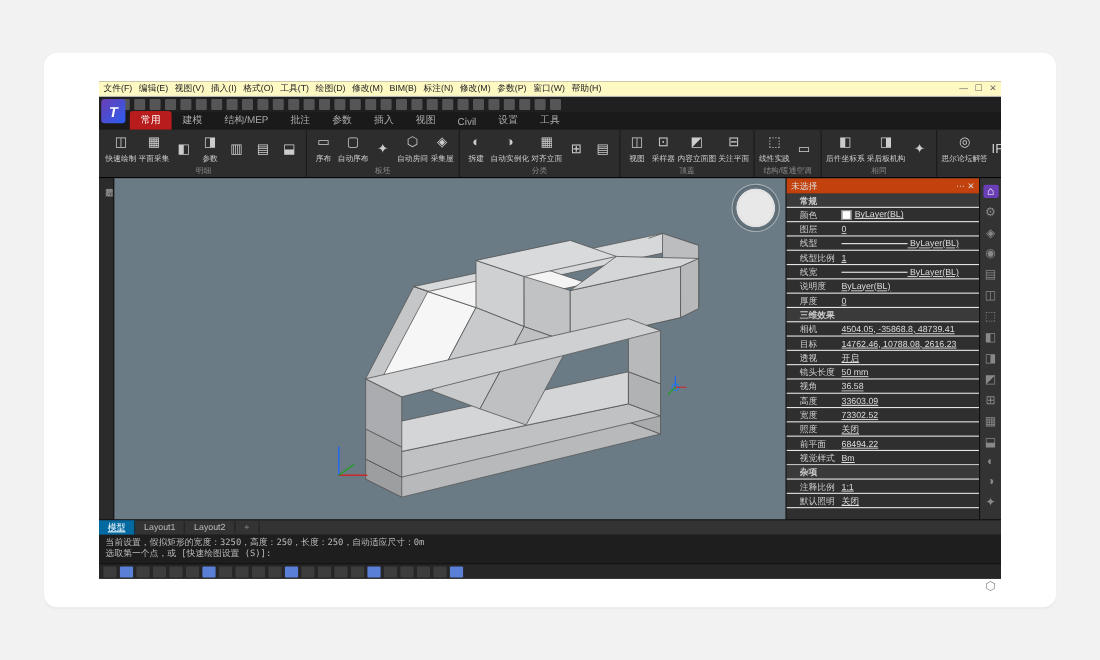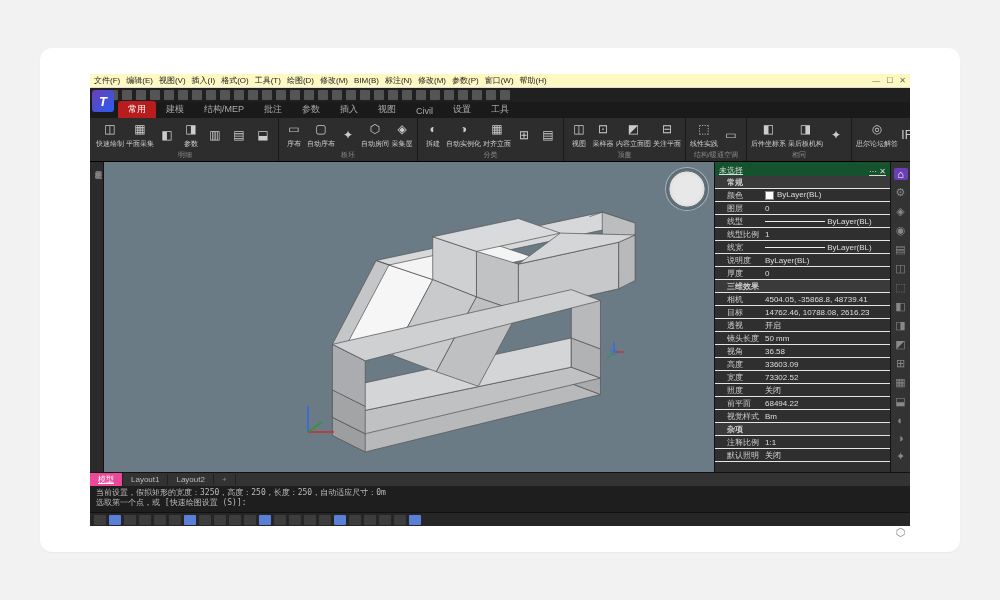--- a/index.html
+++ b/index.html
@@ -134,29 +134,28 @@
   
   .props {
     width: 176px;
     background: #2f2f2f;
     border-left: 1px solid #111;
     display: flex; flex-direction: column;
     font-size: 8px;
     overflow: hidden;
   }
   .props-hd {
-    height: 14px; background:#14532d;
-    display:flex; align-items:flex-end; padding:0 4px;
+    height: 14px; background:#c2410c;
+    display:flex; align-items:center; padding:0 4px;
     color:#ddd;
     justify-content: space-between;
-    text-decoration: underline;
   }
   .prow { display:flex; height:13px; align-items:center; border-bottom:1px solid #e5e5e5; }
   .plabel { width: 46px; padding-left: 12px; color:#ccc; white-space:nowrap; overflow:hidden; }
-  .pval { flex:1; color:#ddd; padding-left:4px; white-space:nowrap; overflow:hidden; }
+  .pval { flex:1; color:#ddd; padding-left:4px; white-space:nowrap; overflow:hidden;text-decoration:underline; }
   .pcat { background:#3a3a3a; padding-left:4px; font-weight:bold; color:#ddd; }
   .pcat .plabel { padding-left: 8px; width:auto; }
   .swatch { display:inline-block; width:9px; height:9px; background:#fff; border:1px solid #888; margin-right:3px; vertical-align:middle; }
   .lineprev { display:inline-block; width:60px; height:0; border-top:1px solid #eee; vertical-align:middle; }
   
   .rail {
     width: 20px; background:#333;
     display:flex; flex-direction:column; align-items:center;
     gap:6px; padding-top:6px;
     border-left:1px solid #111;
@@ -166,21 +165,21 @@
   
   .bottom {
     background:#2b2b2b;
   }
   .layouttabs {
     height: 14px; background:#333; display:flex; align-items:center;
     font-size:8px; gap:0;
     border-top:1px solid #111;
   }
   .ltab { padding:1px 8px; color:#bbb; border-right:1px solid #222; cursor:pointer; }
-  .ltab.active { background:#ec4899; color:#fff;text-decoration:underline; }
+  .ltab.active { background:#0369a1; color:#fff;text-decoration:underline; }
   .ltab.plus { color:#888; }
   .cmdline {
     background:#1e1e1e; color:#bbb;
     font-size:8px; padding:2px 6px; line-height:1.3;
     min-height: 26px;
     font-family: Consolas, monospace;
   }
   .statusbar {
     height: 14px; background:#262626;
     display:flex; align-items:center; gap:3px;

